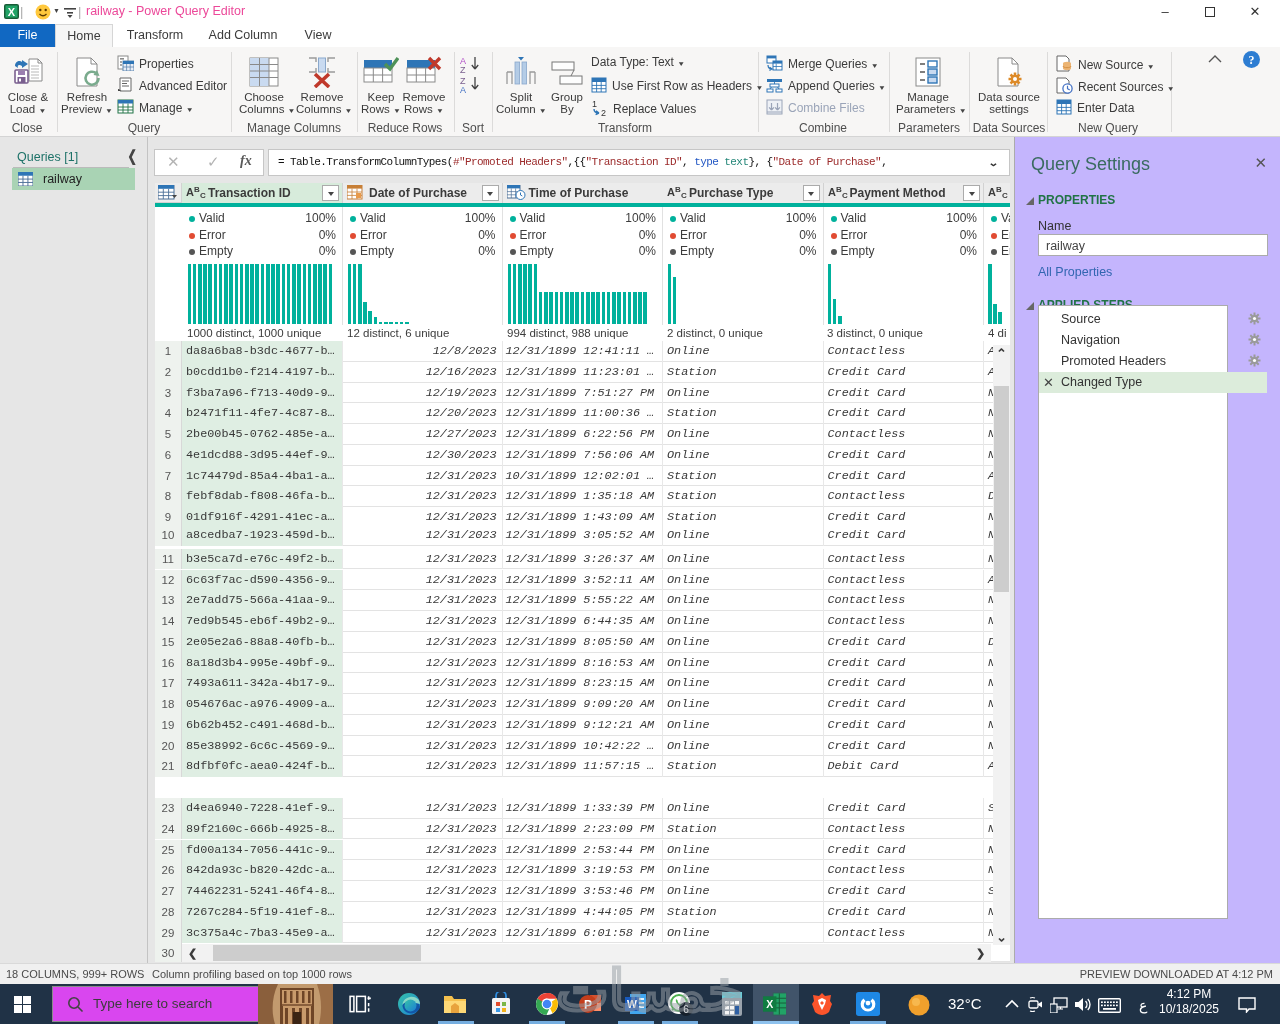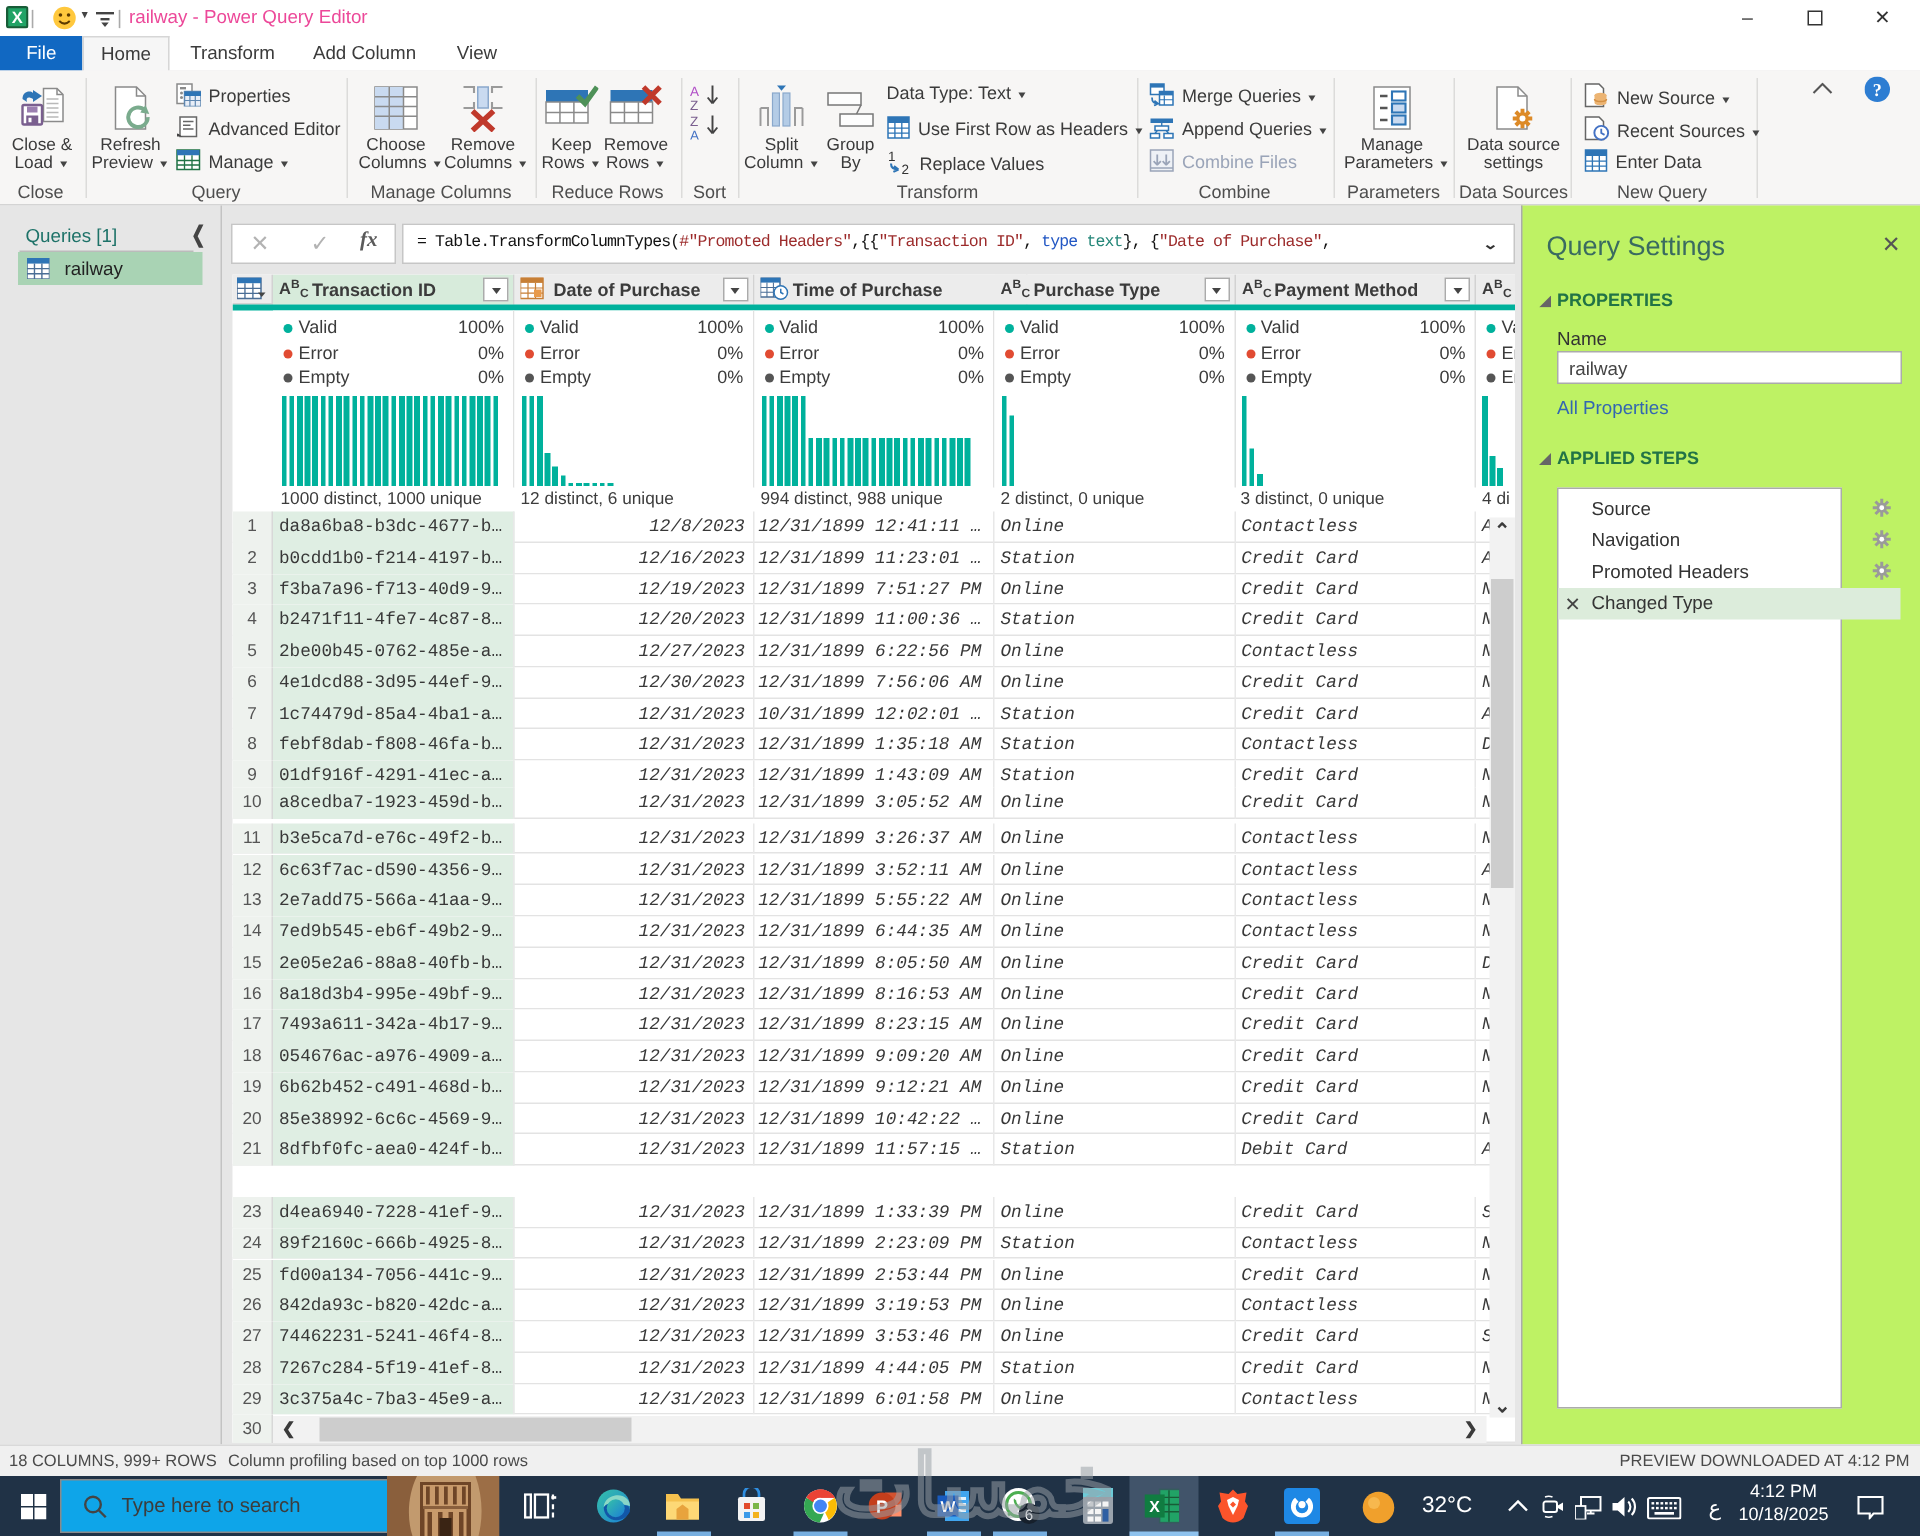--- a/index.html
+++ b/index.html
@@ -65,40 +65,40 @@
 .tr .c4{left:508px;width:160.5px;padding-left:4px}
 .tr .c5{left:668.5px;width:160.5px;padding-left:4px}
 .tr .c6{left:829px;width:26px;padding-left:4px;border-right:none}
 
 #vsb{position:absolute;left:838px;top:162px;width:17px;height:600px;background:#f2f2f2}
 #vsb .vthumb{position:absolute;left:1px;top:41px;width:15px;height:206px;background:#cdcdcd}
 .sbchev{position:absolute;width:17px;height:17px;color:#3b3b3b;font-size:13px;font-weight:bold;text-align:center;line-height:17px}
 #hsb{position:absolute;left:27px;top:761px;width:809px;height:18px;background:#f2f2f2}
 #hsb .hthumb{position:absolute;left:31px;top:1px;width:208px;height:16px;background:#cdcdcd}
 
-#rpanel{position:absolute;left:1014px;top:137px;width:266px;height:826px;background:#bef264;border-left:1px solid #ababab}
+#rpanel{position:absolute;left:1014px;top:137px;width:266px;height:826px;background:#c4b5fd;border-left:1px solid #ababab}
 #qs-title{position:absolute;left:16px;top:17px;font-size:18px;color:#3a6b60;font-weight:400}
 #qs-x{position:absolute;right:13px;top:17px;font-size:15px;color:#555}
 .sechdr{position:absolute;left:23px;font-size:12px;font-weight:bold;color:#217346}
 .tri{position:absolute;left:11px;width:8px;height:8px;background:#666;clip-path:polygon(100% 0,100% 100%,0 100%)}
 #nm-label{position:absolute;left:23px;top:82px;font-size:12.5px;color:#333}
 #nm-input{position:absolute;left:23px;top:97px;width:230px;height:22px;background:#fff;border:1px solid #ababab}
 #nm-input span{position:absolute;left:7px;top:4px;font-size:12.5px;color:#444}
 #allprops{position:absolute;left:23px;top:128px;font-size:12.5px;color:#3266b1}
-#steps{position:absolute;left:23px;top:188px;width:190px;height:614px;background:#fff;border:1px solid #ababab}
+#steps{position:absolute;left:23px;top:168px;width:190px;height:614px;background:#fff;border:1px solid #ababab}
 .step{position:absolute;left:0;width:228px;height:21px;font-size:12.5px;color:#333}
 .step .sn{position:absolute;left:22px;top:3px}
 .step .gear{position:absolute;right:6px;top:3px}
 .stepsel{background:#dcecdb}
 .stepx{position:absolute;left:4px;top:3px;font-size:13px;color:#444}
 
 #statusbar{position:absolute;left:0;top:963px;width:1280px;height:21px;background:#f0f0f0;border-top:1px solid #d9d9d9;font-size:11px;color:#4a4a4a}
 
 #taskbar{position:absolute;left:0;top:984px;width:1280px;height:40px;background:#203246}
-#searchbox{position:absolute;left:40px;top:986px;width:228px;height:36px;background:#0ea5e9;border:1px solid #8a8a8a}
+#searchbox{position:absolute;left:52px;top:986px;width:228px;height:36px;background:#d946ef;border:1px solid #8a8a8a}
 #searchbox .mag{position:absolute;left:14px;top:9px}
 #searchbox .stxt{position:absolute;left:40px;top:9px;font-size:13.5px;color:#3c3c3c}
 #petra{position:absolute;left:258px;top:984px;width:75px;height:40px;overflow:hidden}
 .tbicon{position:absolute;top:992px;width:24px;height:24px}
 #exceltile{position:absolute;left:753px;top:984px;width:46px;height:40px;background:#41546a}
 .runline{position:absolute;top:1021px;height:3px;background:#76aee0}
 .traytxt{position:absolute;color:#fff;font-size:13px}
 #clock{position:absolute;left:1153px;top:987px;width:72px;text-align:center;color:#fff;font-size:12px;line-height:15px}
 #wmark{position:absolute;left:556px;top:958px;width:164px;height:74px;font-size:56px;line-height:66px;color:transparent;-webkit-text-stroke:2.3px #99a0a7;opacity:.52;font-weight:bold;text-align:center;z-index:50}
 </style></head><body>

